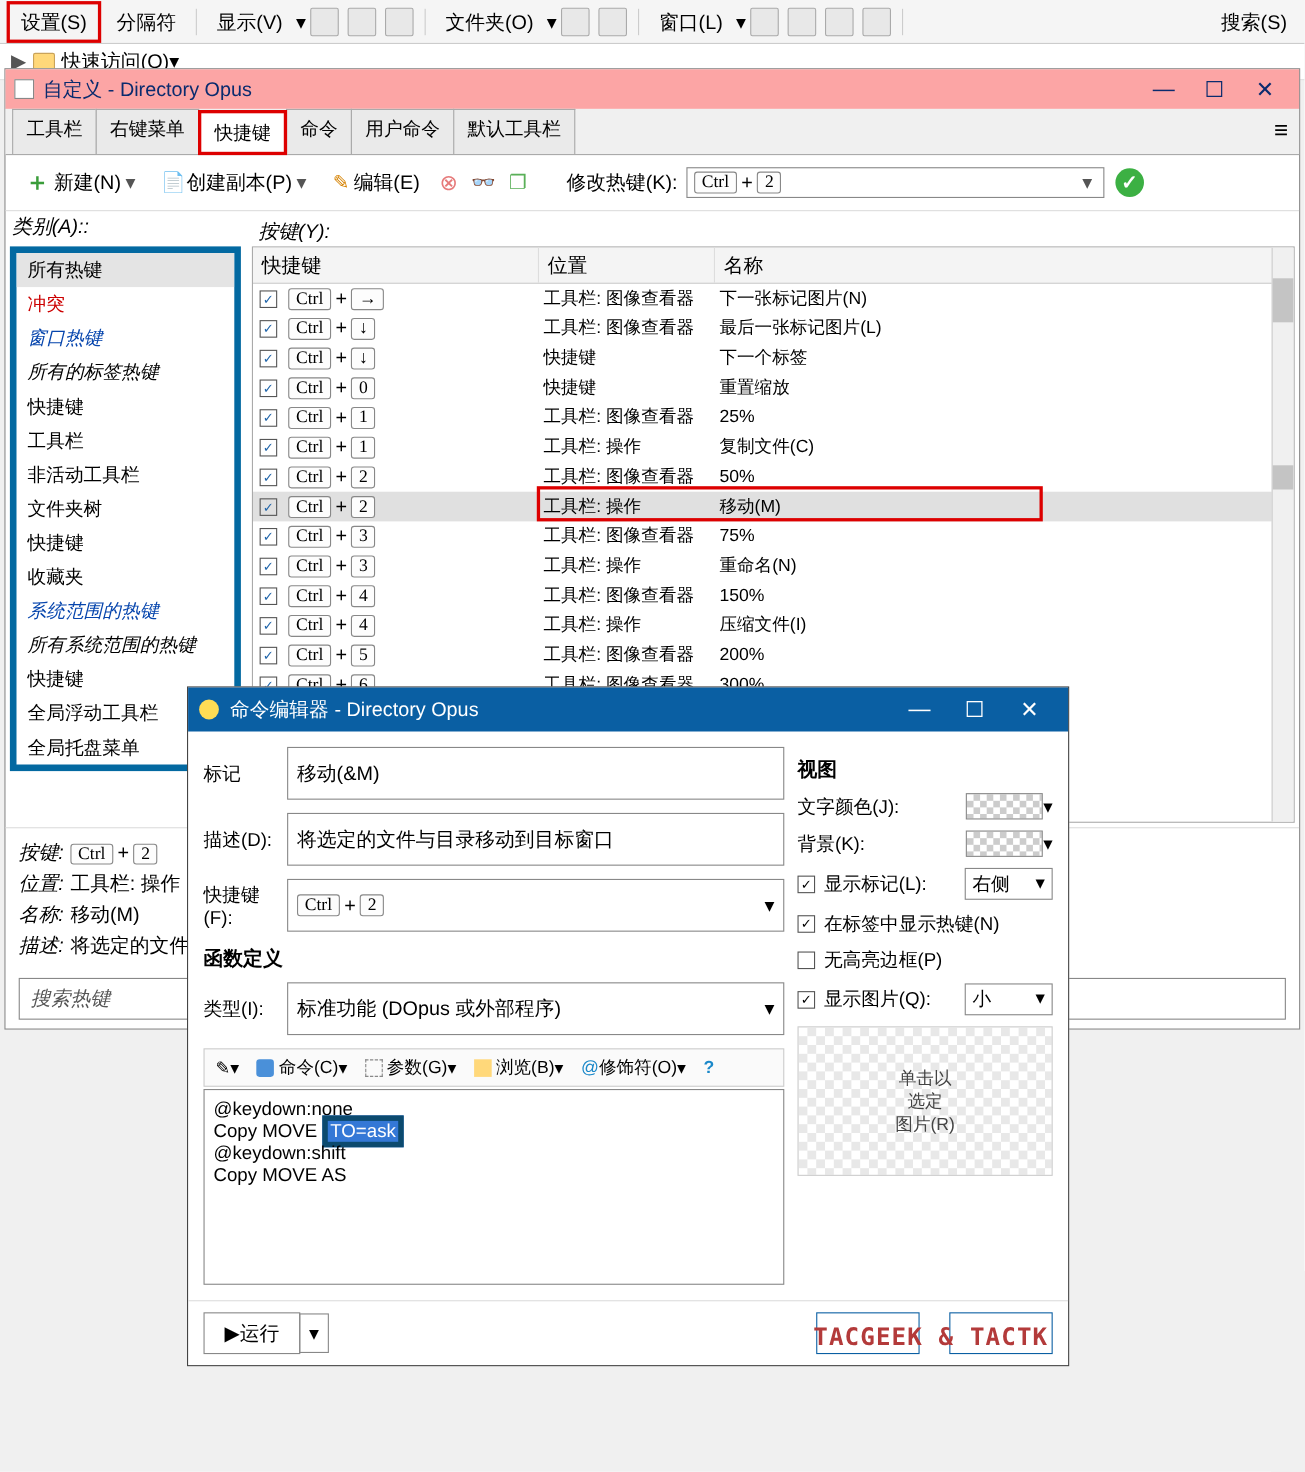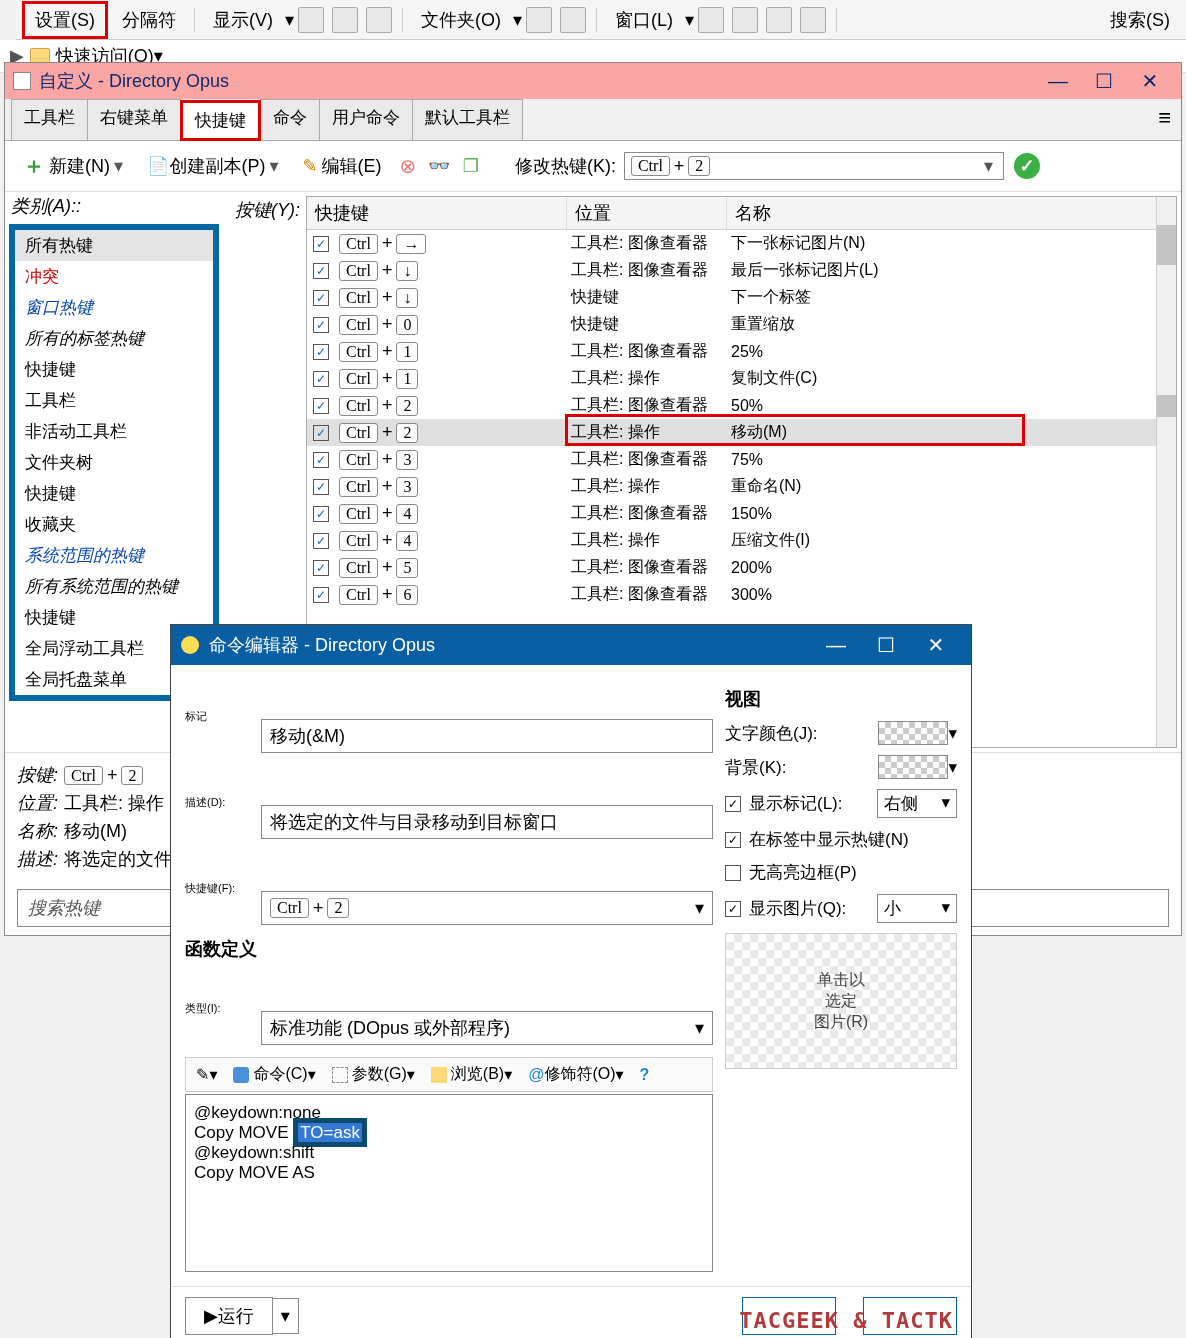--- a/index.html
+++ b/index.html
@@ -1,19 +1,19 @@
 <!DOCTYPE html>
 <html><head>
 <meta charset="utf-8">
 <style>
 * { box-sizing: border-box; margin: 0; padding: 0; font-family: "Segoe UI", Tahoma, sans-serif; }
 body { background: #f0f0f0; width: 1186px; height: 1338px; overflow: hidden; position: relative; font-size: 18px; }
 
 
-.main-menu { display: flex; align-items: center; background: #f5f5f5; border-bottom: 1px solid #ccc; padding: 2px 4px; height: 40px; margin-left: 16px; }
+.main-menu { display: flex; align-items: center; background: #f5f5f5; border-bottom: 1px solid #ccc; padding: 2px 4px; height: 40px; }
 .main-menu .item { padding: 4px 10px; margin: 0 2px; cursor: pointer; }
 .main-menu .divider { width: 1px; height: 24px; background: #ccc; margin: 0 6px; }
 .main-menu .icon-btn { width: 26px; height: 26px; margin: 0 4px; background: #e8e8e8; border: 1px solid #aaa; border-radius: 2px; }
 .hl-red { border: 3px solid #d00; }
 
 .quick-access { display: flex; align-items: center; padding: 4px 10px; background: #fff; border-bottom: 1px solid #ddd; }
 .quick-access .arrow { margin-right: 6px; color: #555; }
 .quick-access .folder-icon { width: 20px; height: 16px; background: #ffd87a; border: 1px solid #c9a35a; border-radius: 2px; margin-right: 6px; }
 
 
@@ -44,21 +44,21 @@
 
 .cw-body { display: flex; height: 560px; }
 .cat-panel { width: 210px; border: 6px solid #0369a1; margin: 4px; background: #fff; overflow: hidden; }
 .cat-label { padding: 2px 6px; font-style: italic; }
 .cat-list .ci { padding: 4px 10px; font-size: 17px; }
 .cat-list .ci.sel { background: #e4e4e4; }
 .cat-list .ci.red { color: #c00; }
 .cat-list .ci.blue-it { color: #0645ad; font-style: italic; }
 .cat-list .ci.it { font-style: italic; }
 
-.keys-panel { flex: 1; margin: 4px; display: flex; }
+.keys-panel { flex: 1; margin: 4px; display: flex; flex-direction: column; }
 .keys-label { padding: 2px 6px; font-style: italic; }
 .keys-list { border: 1px solid #aaa; flex: 1; position: relative; overflow: hidden; }
 .keys-header { display: flex; background: #f4f4f4; border-bottom: 1px solid #ccc; }
 .keys-header .col { padding: 4px 8px; border-right: 1px solid #ddd; }
 .col-key { width: 260px; }
 .col-loc { width: 160px; }
 .col-name { flex: 1; }
 .key-row { display: flex; align-items: center; padding: 2px 6px; height: 27px; }
 .key-row.sel { background: #e0e0e0; }
 .key-row .chk { width: 16px; height: 16px; border: 1px solid #555; margin-right: 10px; display: flex; align-items: center; justify-content: center; font-size: 12px; color: #2266aa; }
@@ -79,22 +79,22 @@
 
 .cmd-dialog { position: absolute; top: 624px; left: 170px; width: 802px; background: #fff; border: 1px solid #444; }
 .cd-title { background: #0a5fa3; color: #fff; display: flex; align-items: center; padding: 4px 10px; height: 40px; }
 .cd-title .ico { width: 18px; height: 18px; background: #ffdd55; border-radius: 50%; margin-right: 10px; }
 .cd-title .spacer { flex: 1; }
 .cd-title .wbtn { width: 50px; text-align: center; font-size: 20px; }
 .cd-body { display: flex; padding: 14px; }
 .cd-left { flex: 1; }
 .cd-right { width: 232px; margin-left: 12px; }
 .form-row { display: flex; align-items: center; margin-bottom: 12px; }
-.form-row .flab { width: 76px; font-size: 11px; }
-.form-row .finput { flex: 1; border: 1px solid #888; padding: 4px 8px; height: 34px; display: flex; align-items: center; margin-top: 40px; }
+.form-row .flab { width: 76px; font-size: 17px; }
+.form-row .finput { flex: 1; border: 1px solid #888; padding: 4px 8px; height: 48px; display: flex; align-items: center; }
 .section-h { font-weight: bold; margin: 8px 0 10px 0; font-size: 18px; }
 .func-toolbar { display: flex; align-items: center; border: 1px solid #ccc; padding: 4px; background: #fafafa; margin-bottom: 2px; }
 .func-toolbar .fbtn { padding: 2px 6px; margin-right: 4px; display: flex; align-items: center; font-size: 16px; }
 .func-toolbar .mini-icon { width: 16px; height: 16px; margin-right: 4px; display: inline-block; }
 .code-area { border: 1px solid #888; padding: 8px; font-family: monospace; font-size: 17px; height: 178px; background: #fff; }
 .code-area .hlsel { background: #3478d6; color: #fff; }
 .cd-right .rrow { display: flex; align-items: center; margin-bottom: 10px; font-size: 17px; }
 .cd-right .rlab { flex: 1; }
 .cd-right .swatch { width: 70px; height: 24px; border: 1px solid #888; background: repeating-conic-gradient(#ccc 0 25%, #fff 0 50%) 0 0/12px 12px; }
 .cd-right .sel { border: 1px solid #888; padding: 2px 6px; width: 80px; display: flex; justify-content: space-between; }

